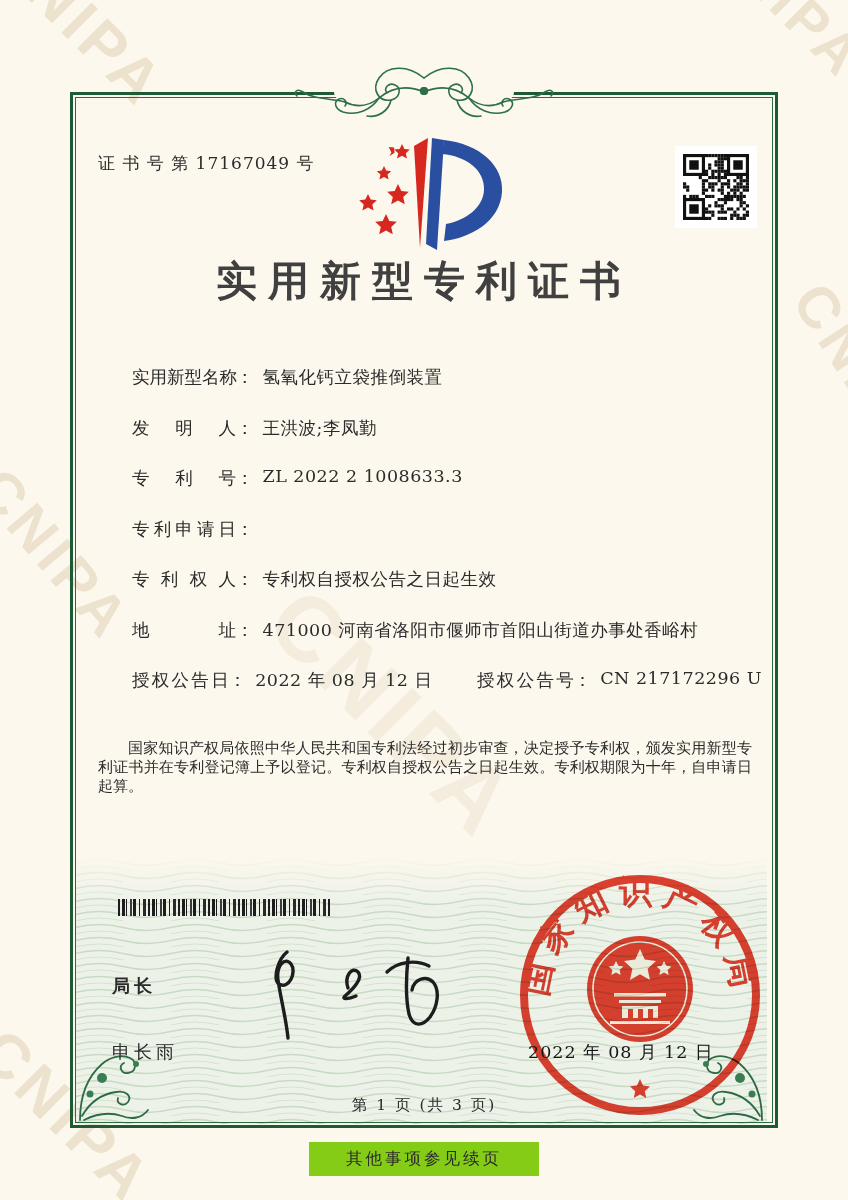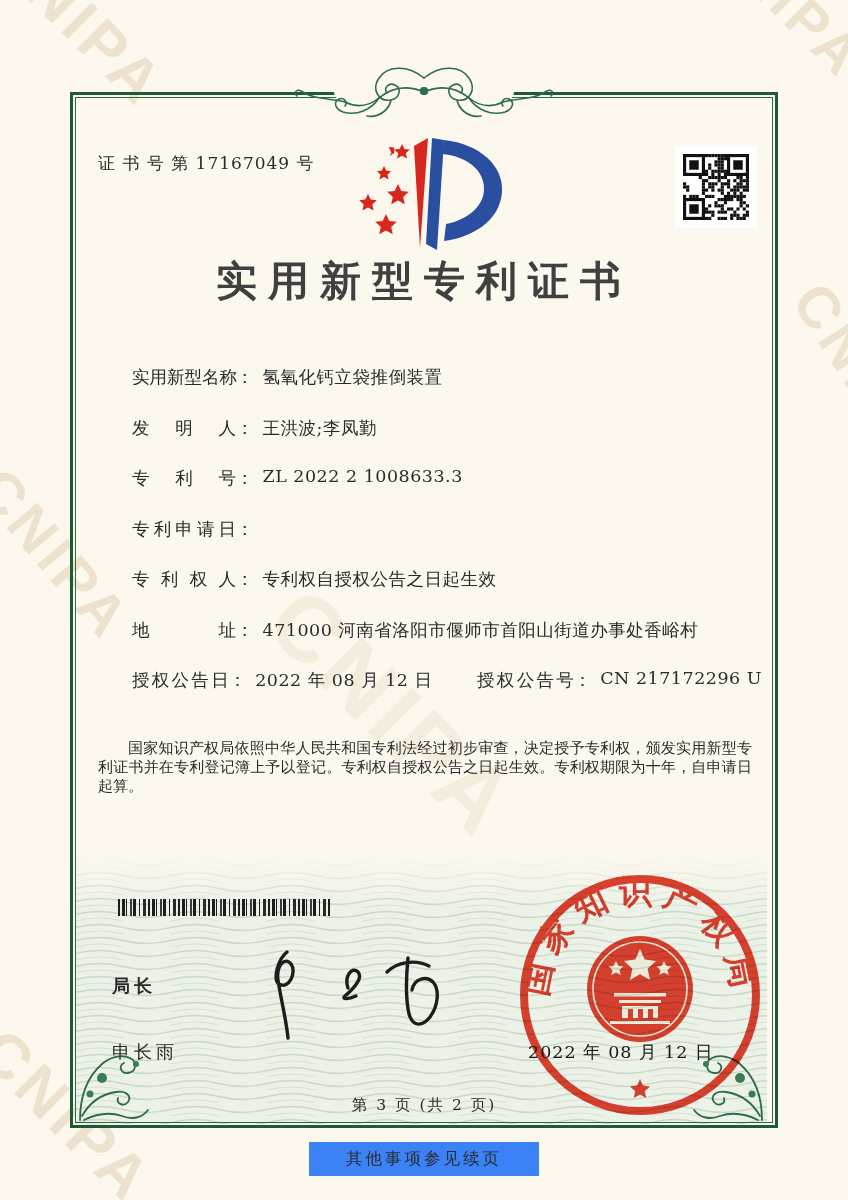--- a/index.html
+++ b/index.html
@@ -65,21 +65,21 @@
       #1c1c1c 21px 22px, rgba(0,0,0,0) 22px 25px,
       #2a2a2a 25px 28px, rgba(0,0,0,0) 28px 30px);
   }
   .director-title{ left:112px; top:974px; font-size:18px; letter-spacing:4px;font-weight:bold; }
   .director-name{ left:112px; top:1040px; font-size:18px; letter-spacing:4px; }
   .signature{ left:245px; top:938px; width:215px; height:108px; }
   .seal{ left:510px; top:865px; width:260px; height:260px; z-index:6; opacity:.93; mix-blend-mode:multiply; }
   .seal-date{ left:528px; top:1040px; font-size:17.5px; color:#161616; z-index:7; letter-spacing:1px; }
   .page-indicator{ left:70px; top:1095px; width:708px; text-align:center; font-size:15.5px; letter-spacing:2px; z-index:5; }
   .cont-note{
-    left:309px; top:1142px; width:230px; height:34px; background:#3b82f6;
+    left:309px; top:1142px; width:230px; height:34px; background:#84cc16;
     display:flex; align-items:center; justify-content:center;
     font-size:16.5px; letter-spacing:3px; z-index:5;
   }
   .ornament-top{ left:287px; top:58px; width:274px; height:66px; z-index:5; }
   .corner-bl{ left:76px; top:1050px; width:78px; height:74px; z-index:5; }
   .corner-br{ left:688px; top:1050px; width:78px; height:74px; z-index:5; transform:scaleX(-1); }
 </style>
 </head>
 <body>
 
@@ -407,17 +407,17 @@
     </g>
     <defs>
       <path id="sealArc" d="M46.6,168.9 A92,92 0 1 1 213.4,168.9" fill="none"></path>
     </defs>
     <text font-size="33" font-weight="bold" fill="#e23322" letter-spacing="9" font-family="DejaVu Serif,serif">
       <textPath href="#sealArc" startOffset="50%" text-anchor="middle">国家知识产权局</textPath>
     </text>
   </svg>
   <div class="content seal-date">2022 年 08 月 12 日</div>
 
-  <div class="content page-indicator">第 3 页 (共 2 页)</div>
+  <div class="content page-indicator">第 1 页 (共 3 页)</div>
 
   <div class="content cont-note">其他事项参见续页</div>
 
 </div>
 
 </body></html>

